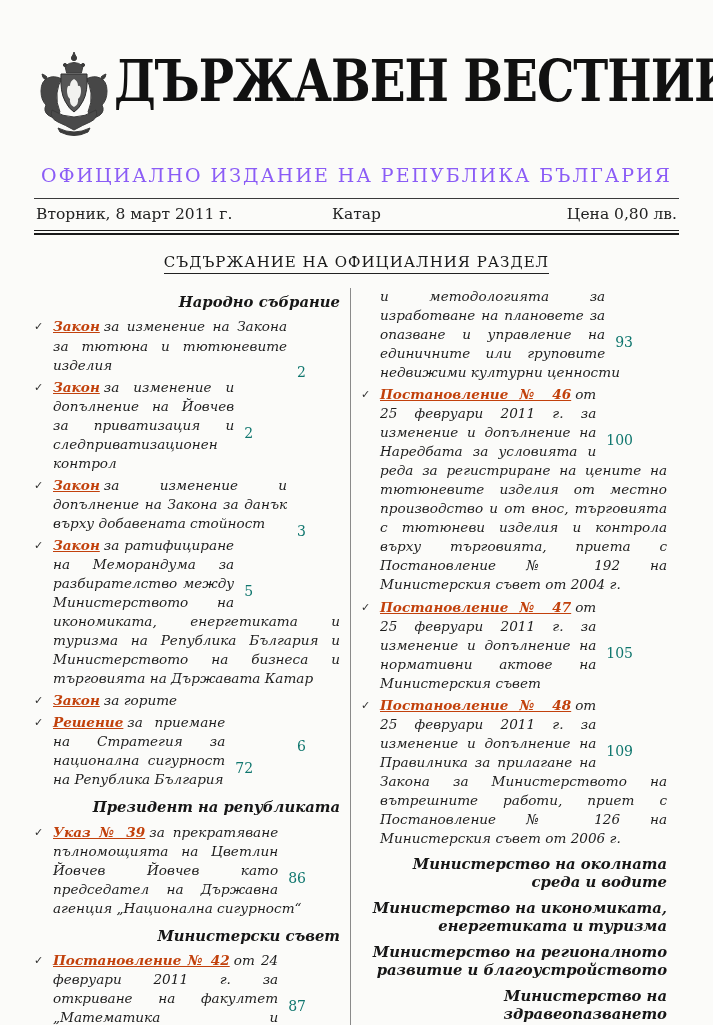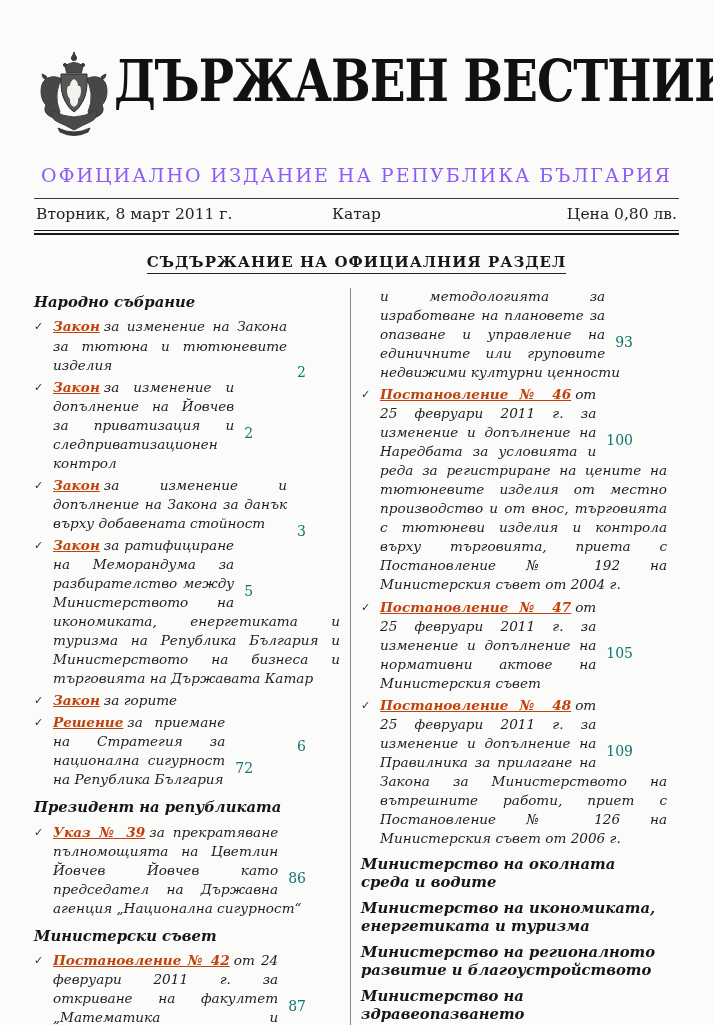--- a/index.html
+++ b/index.html
@@ -31,30 +31,30 @@
     padding:6px 2px 7px 2px;font-size:15.5px;color:#222;
   }
   .band .mid{position:absolute;left:0;right:0;text-align:center;}
   .band{position:relative;}
   .band .left,.band .right{position:relative;z-index:1;background:transparent;}
   .thickrule{border-top:1.5px solid #1a1a1a;border-bottom:2.5px solid #1a1a1a;height:2px;}
 
   
   .contents-title-row{text-align:center;margin:17px 0 10px 0;}
   .contents-title{
-    display:inline-block;font-size:15px;font-weight:bold;letter-spacing:1px;
+    display:inline-block;font-size:15px;font-weight:normal;letter-spacing:1px;
     border-bottom:1px solid #222;padding-bottom:2px;color:#181818;white-space:nowrap;
   }
   .cols{display:flex;align-items:stretch;margin-top:4px;}
   .col{width:306px;flex:0 0 306px;}
   .divider{width:1px;background:#8a8a8a;margin:4px 10px 10px 10px;flex:0 0 1px;}
 
   
   .heading{
-    font-weight:bold;font-style:italic;text-align:left;
+    font-weight:bold;font-style:italic;text-align:right;
     font-size:14.8px;margin:9px 0 6px 0;color:#161616;line-height:1.25;
   }
   .heading.tight{margin:7px 0 2px 0;}
   .entry{
     position:relative;padding-left:19px;margin:3px 0 3px 0;
     font-style:italic;font-size:13.6px;line-height:1.4;text-align:justify;color:#1d1d1d;
   }
   .entry .check{
     position:absolute;left:0;top:2px;font-style:normal;
     font-family:"DejaVu Sans", sans-serif;font-size:11px;color:#2e2e2e;

